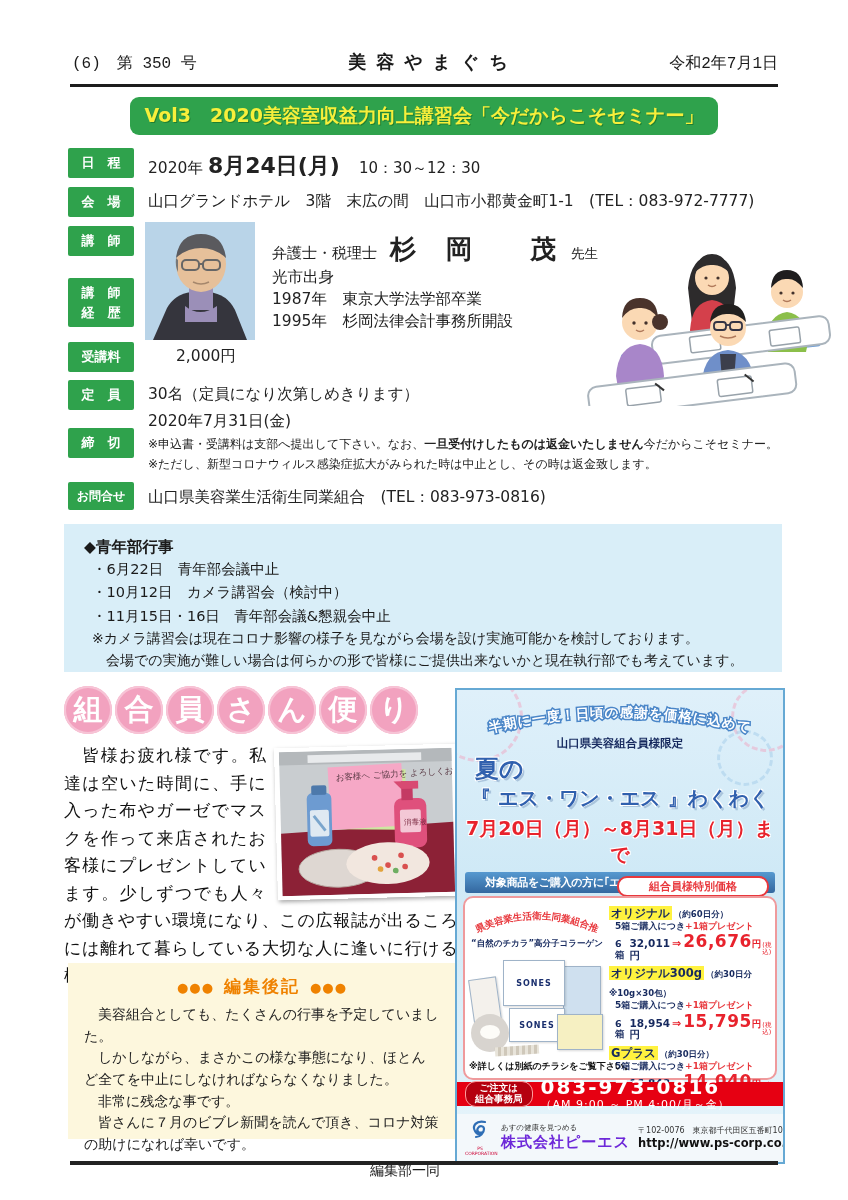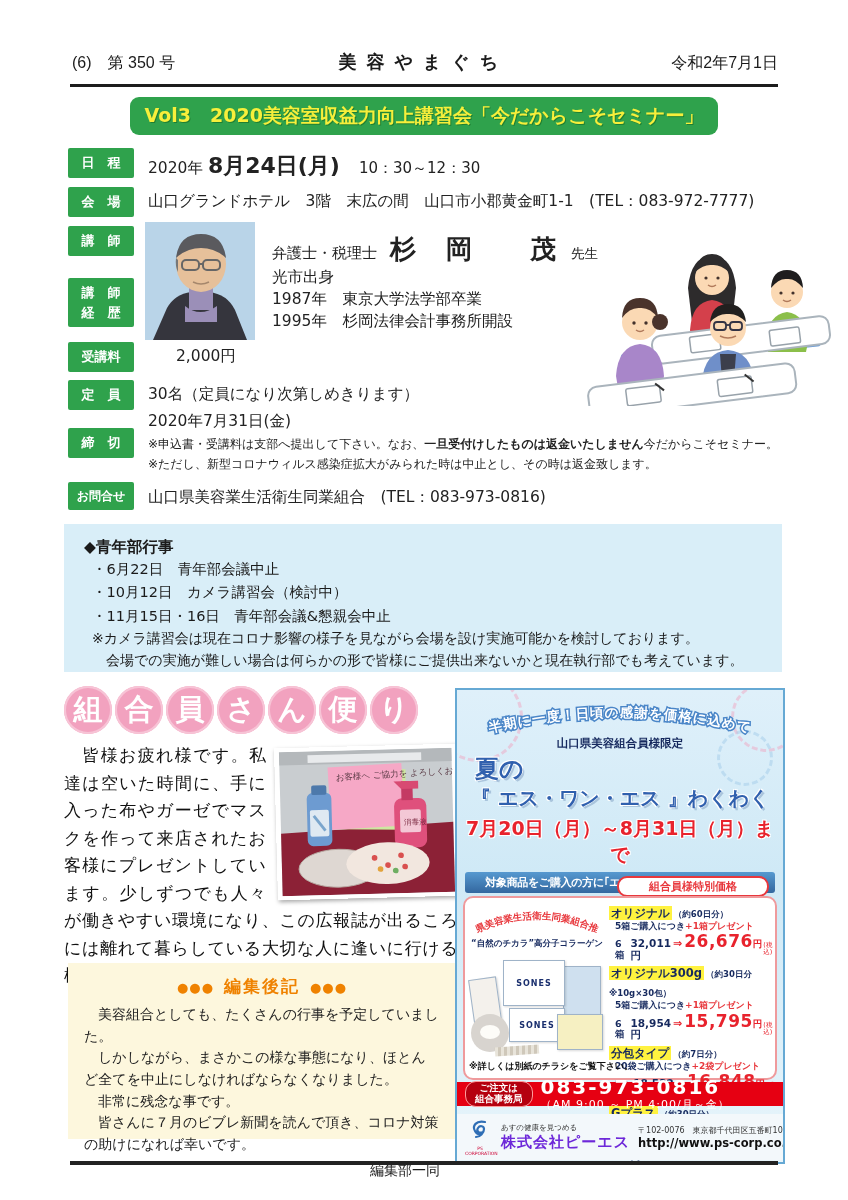--- a/index.html
+++ b/index.html
@@ -1,20 +1,20 @@
 <!DOCTYPE html>
 <html><head>
 <meta charset="utf-8">
 <style>
   * { margin:0; padding:0; box-sizing:border-box; }
   body { background:#888; font-family:"DejaVu Sans", sans-serif; }
   .page { position:relative; width:848px; height:1200px; background:#ffffff; margin:0 auto; overflow:hidden; color:#1b1b1b; }
 
   
-  .header { position:absolute; top:50px; left:72px; width:706px; display:flex; justify-content:space-between; align-items:baseline; font-family:Liberation Sans, sans-serif; font-size:16px; }
+  .header { position:absolute; top:50px; left:72px; width:706px; display:flex; justify-content:space-between; align-items:baseline; font-family:Liberation Mono, monospace; font-size:16px; }
   .header-title { font-size:18px; letter-spacing:10px; font-weight:bold; }
   .header-rule { position:absolute; top:84px; left:70px; width:708px; height:3px; background:#1c1c1c; }
 
   
   .banner { position:absolute; top:97px; left:130px; width:588px; height:38px; background:#2fa24c; border-radius:9px; display:flex; align-items:center; justify-content:center; }
   .banner span { color:#f7ef3b; font-weight:bold; font-size:19px; letter-spacing:0px; text-shadow:1px 1px 0 rgba(0,60,0,.35); }
 
   
   .glabel { position:absolute; left:68px; width:66px; background:#2fa24c; color:#fff; font-weight:bold; text-align:center; font-size:13px; padding:5px 0; border-radius:2px; line-height:1.5; }
   .glabel.small { font-size:12px; letter-spacing:0; }
@@ -361,32 +361,20 @@
           <div class="prod-l3">
               <span class="prod-qty">6箱</span>
               <span class="prod-old">18,954円</span>
               <span class="arrow-icon">⇒</span>
               <span class="prod-price">15,795</span>
               <span class="prod-yen">円</span>
               <span class="prod-tax">(税込)</span>
             </div>
         </div>
 
-        <div class="prod">
-          <div><span class="prod-name">分包タイプ</span><span class="prod-spec">（約7日分）</span></div>
-          <div class="prod-deal"><span>20袋ご購入につき</span><span class="bonus">+2袋プレゼント</span></div>
-          <div class="prod-l3">
-              <span class="prod-qty">22袋</span>
-              <span class="prod-old">18,532円</span>
-              <span class="arrow-icon">⇒</span>
-              <span class="prod-price">16,848</span>
-              <span class="prod-yen">円</span>
-              <span class="prod-tax">(税込)</span>
-            </div>
-        </div>
 
         <div class="prod">
           <div><span class="prod-name">Gプラス</span><span class="prod-spec">（約30日分）</span></div>
           <div class="prod-deal"><span>5箱ご購入につき</span><span class="bonus">+1箱プレゼント</span></div>
           <div class="prod-l3">
               <span class="prod-qty">6箱</span>
               <span class="prod-old">16,848円</span>
               <span class="arrow-icon">⇒</span>
               <span class="prod-price">14,040</span>
               <span class="prod-yen">円</span>

